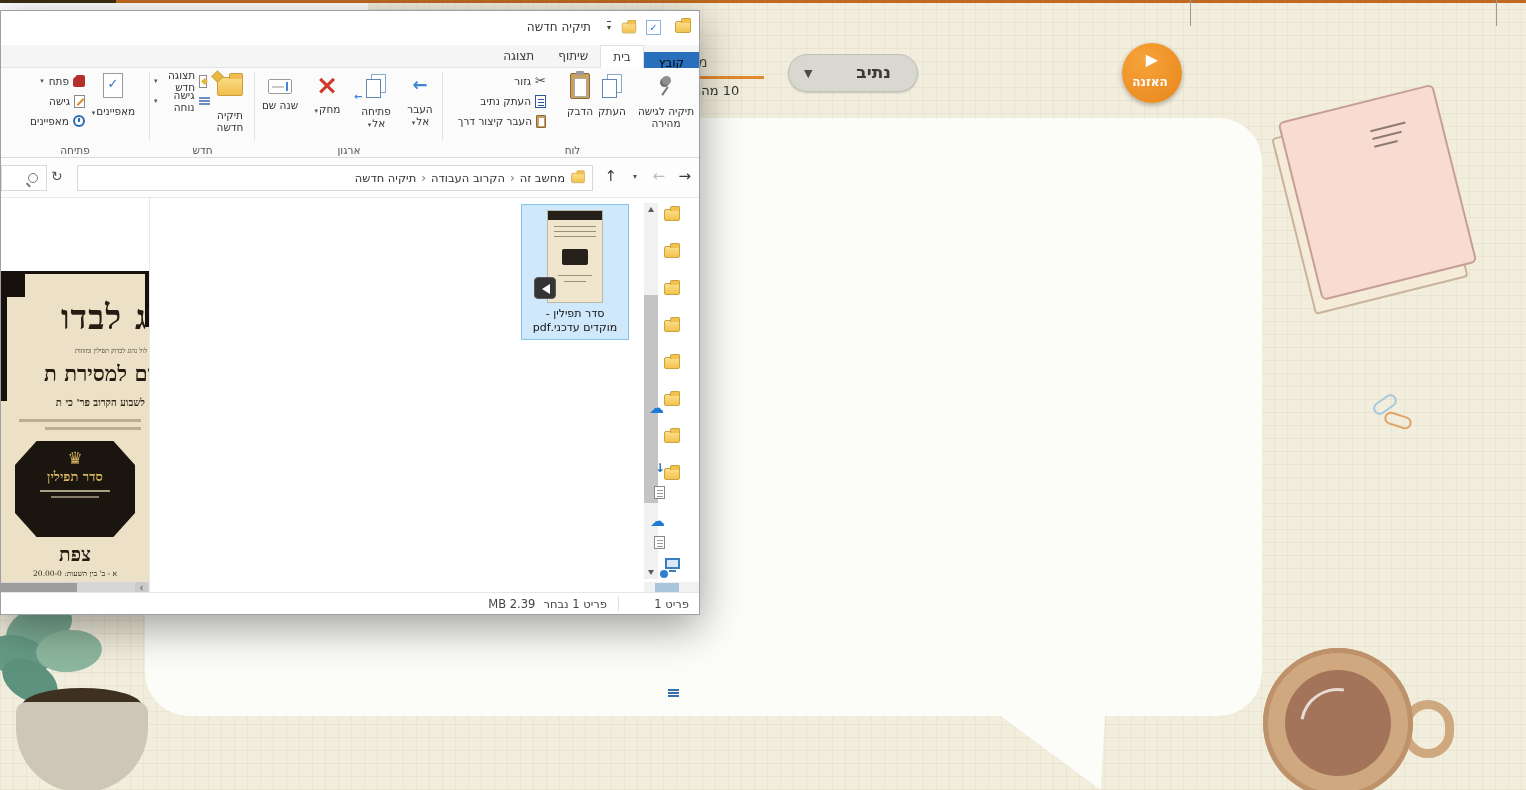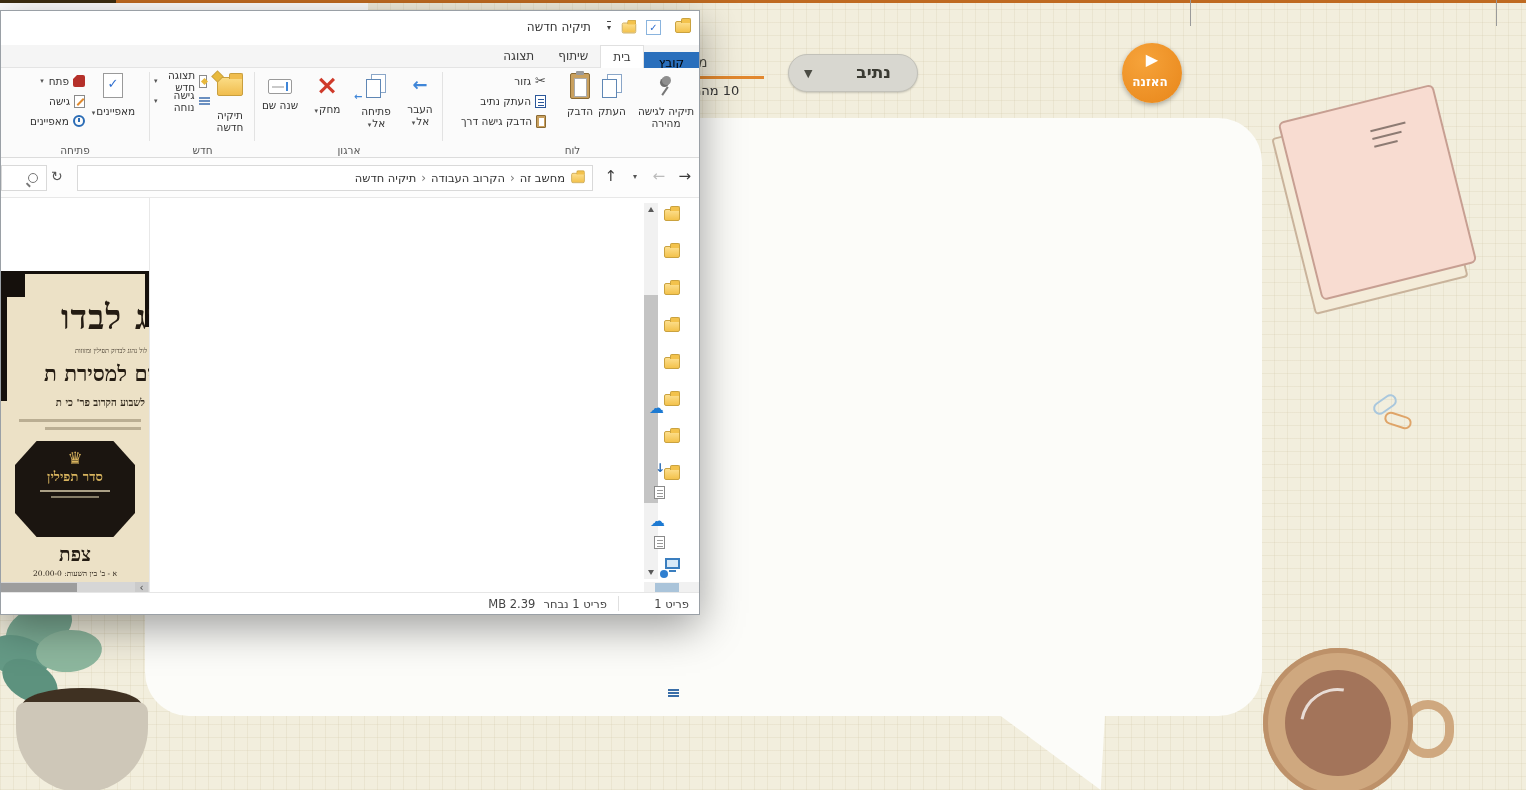--- a/index.html
+++ b/index.html
@@ -313,21 +313,21 @@
         <div class="smallrow" style="top:4px; width:100px">
           <span class="ic-scissors">✂</span>
           <span>גזור</span>
         </div>
         <div class="smallrow" style="top:24px; width:100px">
           <span class="ic-sm-word"></span>
           <span>העתק נתיב</span>
         </div>
         <div class="smallrow" style="top:44px; width:100px">
           <span class="ic-sm-clip"></span>
-          <span>הדבק גישה דרך</span>
+          <span>העבר קיצור דרך</span>
         </div>
       </div>
       <div class="glabel">לוח</div>
     </div>
     <div class="gsep" style="left:441px"></div>
 
     <div class="grp grp-organize">
       <div class="bigbtn" style="left:143px; width:42px">
         <span class="bicon">
             <span class="ic-moveto">←</span>
@@ -448,20 +448,40 @@
         </div>
         <div class="doc-city">צפת</div>
         <div class="doc-hours">א - ב' בין השעות: 20.00-0</div>
       </div>
       <div class="doc-hscroll">
         <div class="doc-hthumb"></div>
         <div class="doc-harrow">›</div>
       </div>
     </div>
 
+    <div class="filelist">
+      <div class="file-item">
+        <div class="thumb">
+          <div class="th-top"></div>
+          <div class="th-line" style="top:15px"></div>
+          <div class="th-line" style="top:20px"></div>
+          <div class="th-line" style="top:25px"></div>
+          <div class="th-mid"></div>
+          <div class="th-line" style="top:64px; left:10px; right:10px"></div>
+          <div class="th-line" style="top:70px; left:16px; right:16px"></div>
+        </div>
+        <div class="pdf-badge">
+            <span class="pdf-tri"></span>
+          </div>
+        <div class="file-label">
+          <div>סדר תפילין -</div>
+          <div>מוקדים עדכני.pdf</div>
+        </div>
+      </div>
+    </div>
 
     <div class="navpane">
       <div class="vscroll">
         <div class="vs-arrow vs-up"></div>
         <div class="vs-thumb"></div>
         <div class="vs-arrow vs-down"></div>
       </div>
       <div class="tree-icons">
         <span class="ti folder-ic" style="top:11px"></span>
         <span class="ti folder-ic" style="top:33px"></span>

